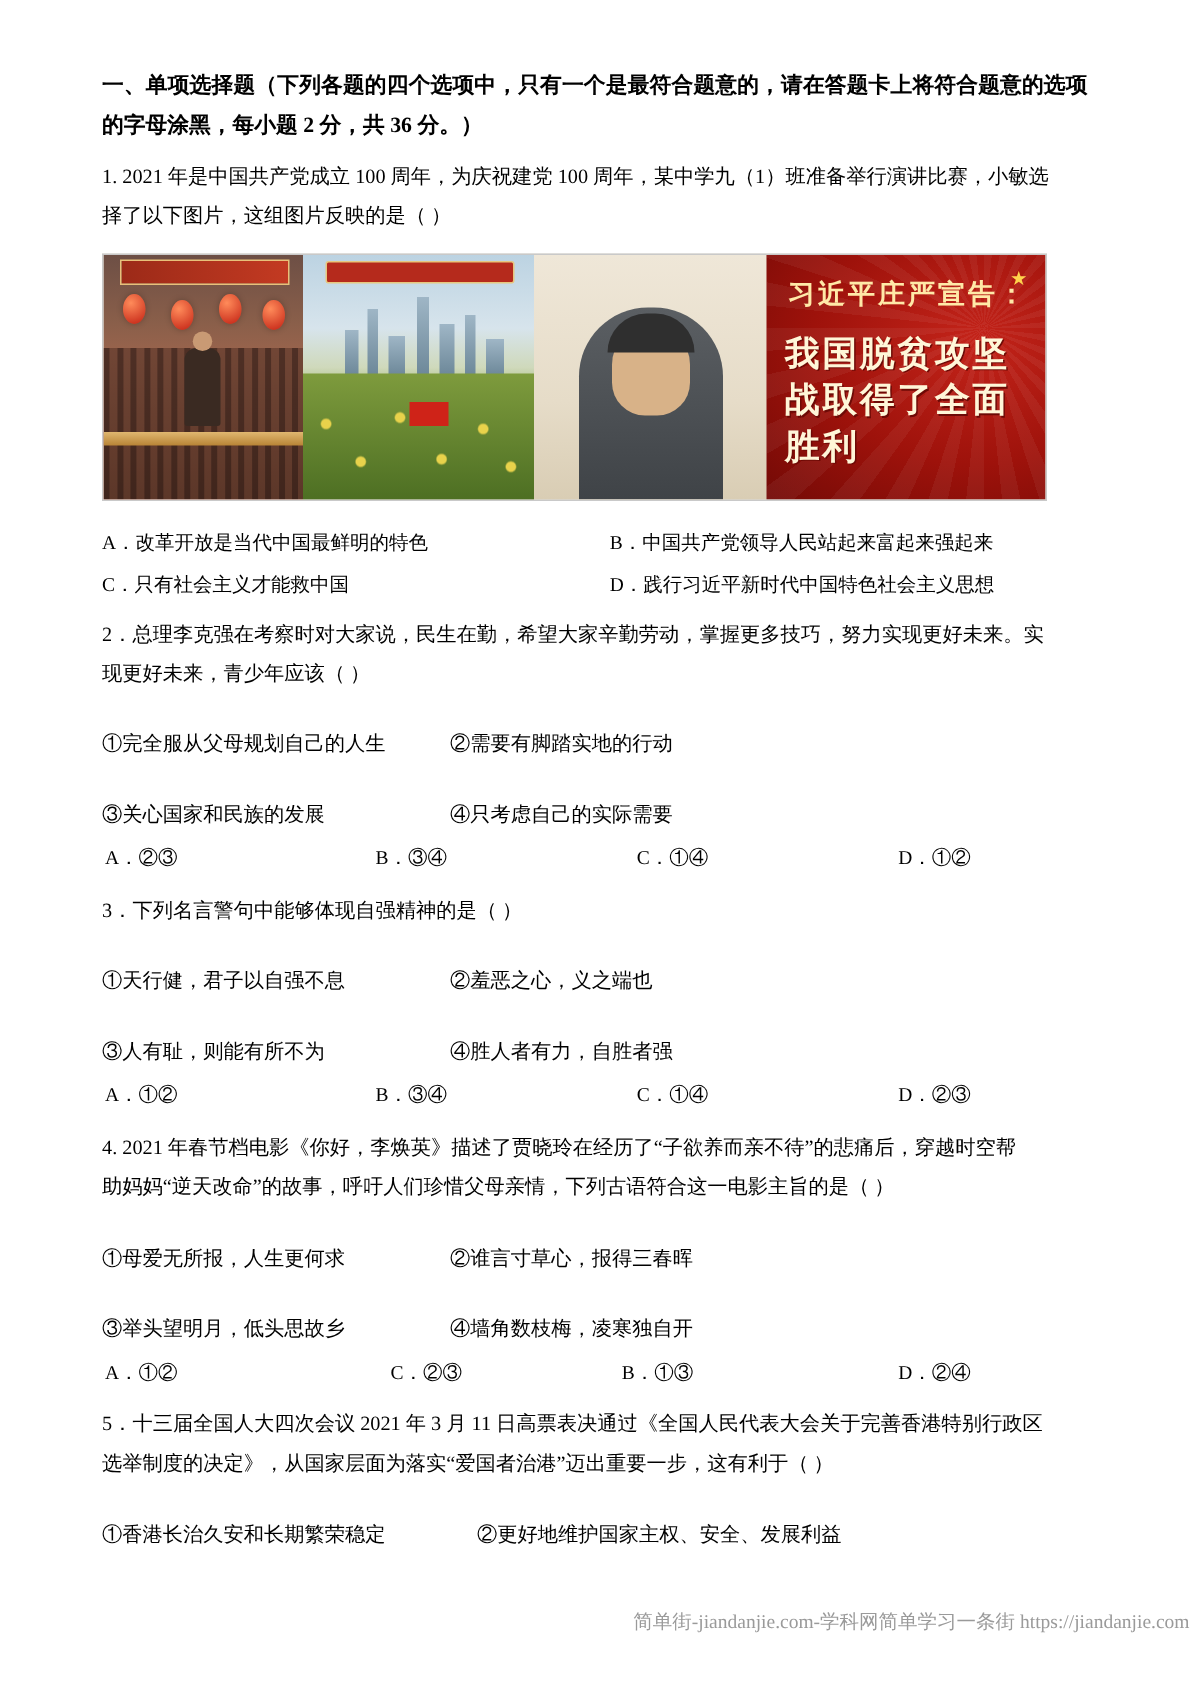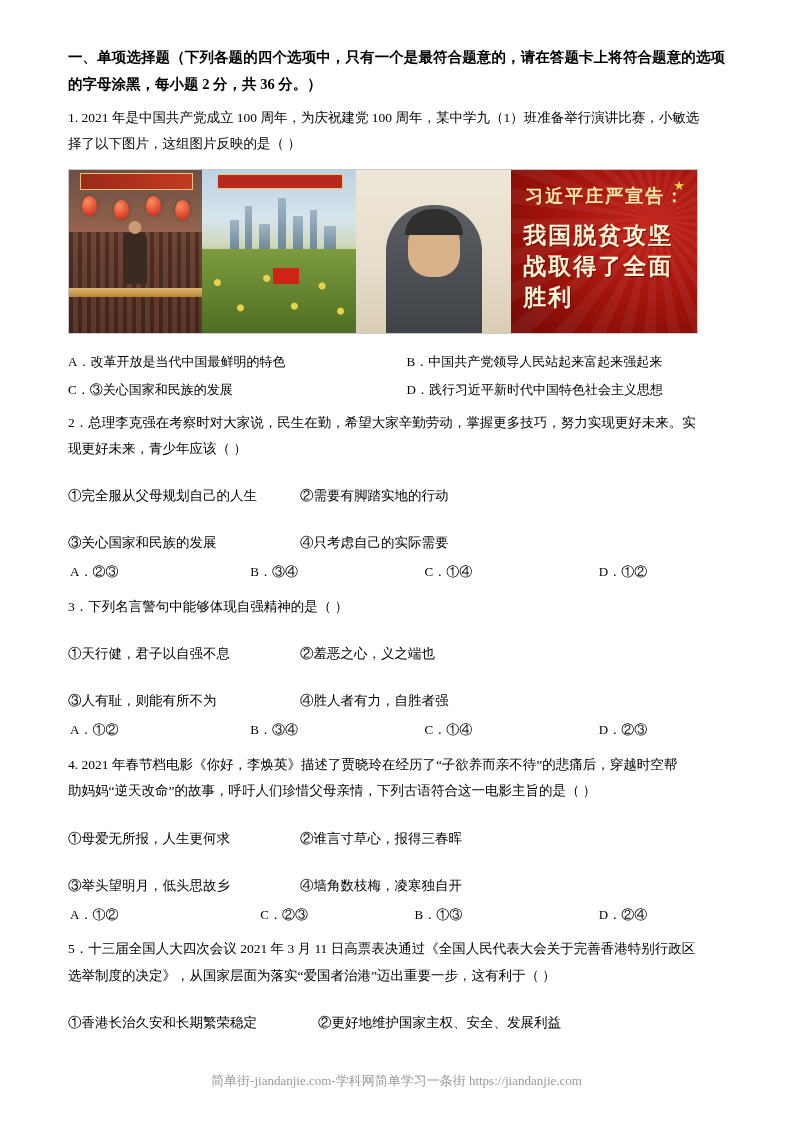--- a/index.html
+++ b/index.html
@@ -211,21 +211,21 @@
     text-shadow: 1px 1px 0 #6d0a06;
   }
   .p4 .star {
     position:absolute; top: 8px; right: 12px; color:#ffd34d; font-size: 13px;
   }
 
   .footer {
     position: absolute;
     left: 0; right: 0;
     bottom: 32px;
-    text-align: center;
+    text-align: right;
     font-size: 13px;
     color: #9a9a9a;
     font-family: "Liberation Serif", serif;
   }
 </style>
 </head>
 <body>
 
 <div class="page">
 
@@ -273,21 +273,21 @@
         <div class="rays"></div>
         <div class="star">★</div>
         <div class="line1">习近平庄严宣告：</div>
         <div class="line2">我国脱贫攻坚战取得了全面胜利</div>
       </div>
     </div>
 
     <div class="opts-2col">
       <div class="col col1">
         <div>A．改革开放是当代中国最鲜明的特色</div>
-        <div>C．③关心国家和民族的发展</div>
+        <div>C．只有社会主义才能救中国</div>
       </div>
       <div class="col col2">
         <div>B．中国共产党领导人民站起来富起来强起来</div>
         <div>D．践行习近平新时代中国特色社会主义思想</div>
       </div>
     </div>
   </div>
 
   <div class="q">
     <div class="q-stem">2．总理李克强在考察时对大家说，民生在勤，希望大家辛勤劳动，掌握更多技巧，努力实现更好未来。实</div>

